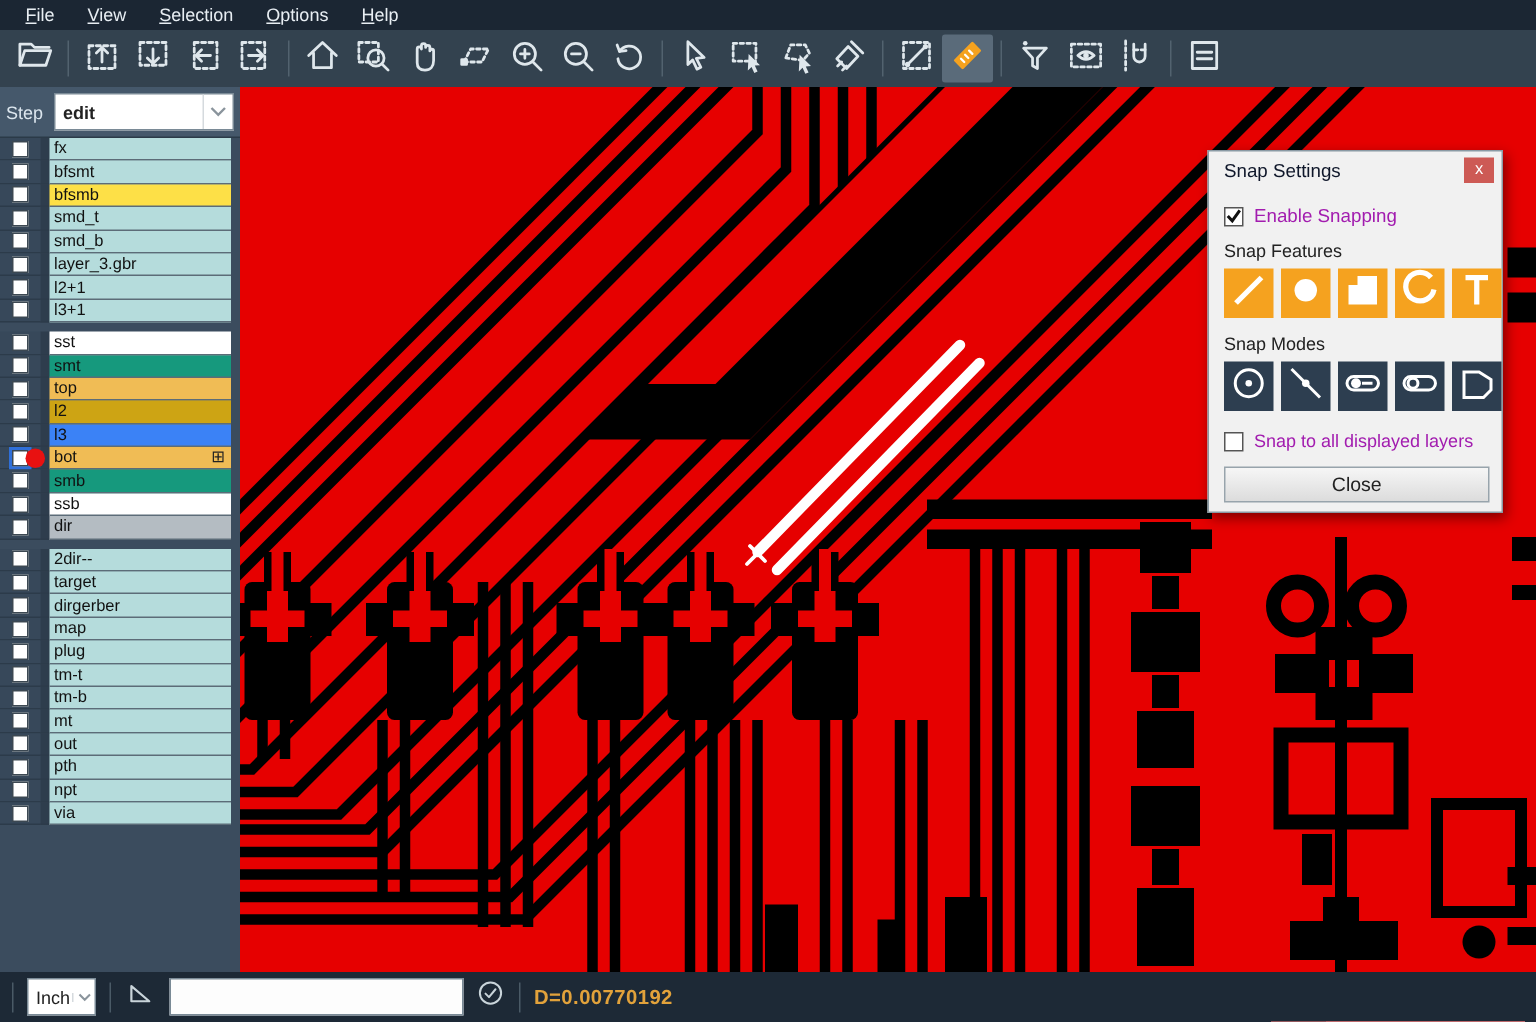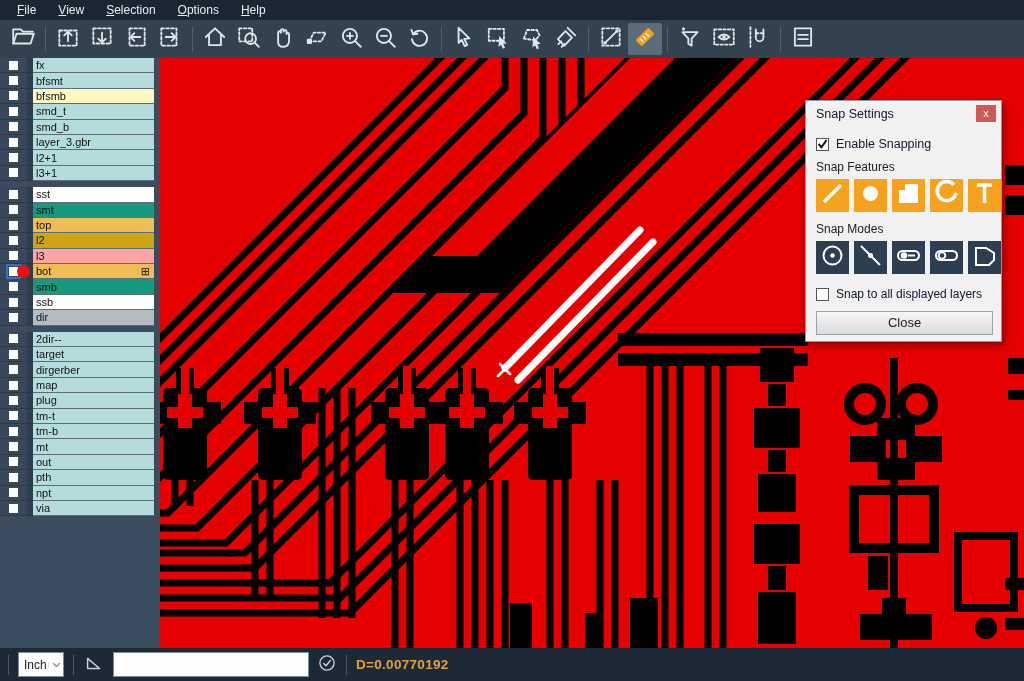--- a/index.html
+++ b/index.html
@@ -52,21 +52,21 @@
   #snap-dialog { position:absolute; left:805px; top:100px; width:197px; height:242px; background:#f1f1f1;
                  border:1px solid #8a9aa4; box-shadow:2px 3px 8px rgba(0,0,0,.45); z-index:10; }
   #snap-title-bar { height:25px; display:flex; align-items:center; padding-left:10px; }
   #snap-title { font-size:12.5px; color:#0f172a; flex:1; }
   #snap-close { width:20px; height:17px; background:#cd5a55; color:#fff; font-size:11px; line-height:16px;
                 text-align:center; margin-right:5px; cursor:default; }
   #snap-body { padding:4px 10px 0 10px; }
   .chk-row { display:flex; align-items:center; gap:7px; margin:7px 0 9px 0; }
   .chk { width:13px; height:13px; background:#fff; border:1px solid #555; display:flex; align-items:center; justify-content:center; }
   .chk svg { stroke:#111; stroke-width:2; fill:none; }
-  .chk-label { font-size:12.5px; color:#0f172a; }
+  .chk-label { font-size:12.5px; color:#a21caf; }
   .sec-label { font-size:12px; color:#222; margin:6px 0 5px 0; }
   .btn-strip { display:flex; gap:5px; }
   .snap-btn { width:33px; height:33px; display:flex; align-items:center; justify-content:center; }
   .snap-btn.feature { background:#f5a21f; }
   .snap-btn.mode { background:#2d3e50; }
   #snap-close-btn { margin:10px 10px 0 10px; width:177px; height:24px; text-align:center; font-size:13px; color:#222;
                     line-height:22px; background:linear-gradient(#f6f6f6,#dcdcdc); border:1px solid #98a4ac; }
 
   
   #bottombar { position:absolute; left:0; top:648px; width:884px; height:33px; background:#1d2936;
@@ -229,20 +229,31 @@
     <div class="tb-sep"></div>
     <div class="tb-btn">
         <span><svg width="26" height="26" viewBox="0 0 24 24">
             <rect x="4.5" y="4" width="15" height="16"></rect>
             <path d="M7.5 10h9M7.5 14h9"></path>
           </svg></span>
       </div>
   </div>
 
   <div id="sidebar">
+    <div id="step-row">
+      <span id="step-label">Step</span>
+      <div id="step-select">
+        <span id="step-value">edit</span>
+        <span id="step-chevron">
+            <svg width="11" height="7" viewBox="0 0 11 7">
+              <path d="M1 1l4.5 4.5L10 1" stroke="#8a949c" fill="none" stroke-width="1.6"></path>
+            </svg>
+          </span>
+      </div>
+    </div>
 
     <div id="layer-list">
       <div class="layer-row">
           <div class="cb-cell">
             <span class="cbox"></span>
           </div>
           <div class="row-gap"></div>
           <div class="name-cell" style="background: rgb(181, 220, 220);">
             <span>fx</span>
           </div>
@@ -254,21 +265,21 @@
           <div class="row-gap"></div>
           <div class="name-cell" style="background: rgb(181, 220, 220);">
             <span>bfsmt</span>
           </div>
         </div>
       <div class="layer-row">
           <div class="cb-cell">
             <span class="cbox"></span>
           </div>
           <div class="row-gap"></div>
-          <div class="name-cell" style="background: #fef9c3; text-align: center;">
+          <div class="name-cell" style="background: #fde047; text-align: center;">
             <span>bfsmb</span>
           </div>
         </div>
       <div class="layer-row">
           <div class="cb-cell">
             <span class="cbox"></span>
           </div>
           <div class="row-gap"></div>
           <div class="name-cell" style="background: rgb(181, 220, 220);">
             <span>smd_t</span>
@@ -345,21 +356,21 @@
           <div class="row-gap"></div>
           <div class="name-cell" style="background: rgb(205, 164, 20);">
             <span>l2</span>
           </div>
         </div>
       <div class="layer-row">
           <div class="cb-cell">
             <span class="cbox"></span>
           </div>
           <div class="row-gap"></div>
-          <div class="name-cell" style="background: #fca5a5;">
+          <div class="name-cell" style="background: #3b82f6;">
             <span>l3</span>
           </div>
         </div>
       <div class="layer-row">
         <div class="cb-cell">
             <span class="cbox sel"></span>
           </div>
         <span class="active-dot"></span>
         <div class="row-gap"></div>
         <div class="name-cell" style="background: rgb(240, 188, 85); align-items: flex-end;">

